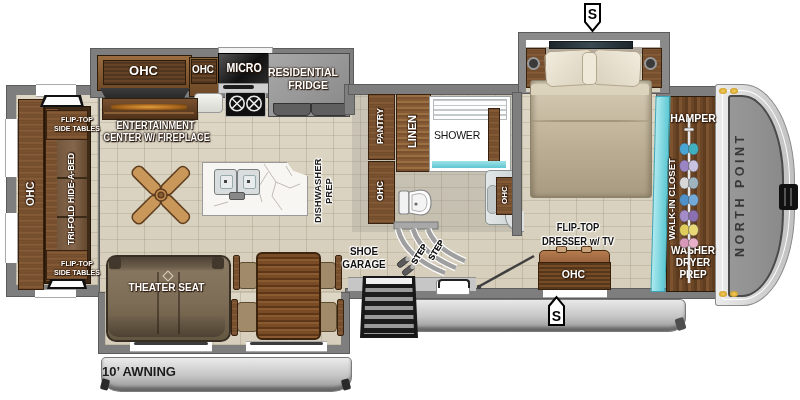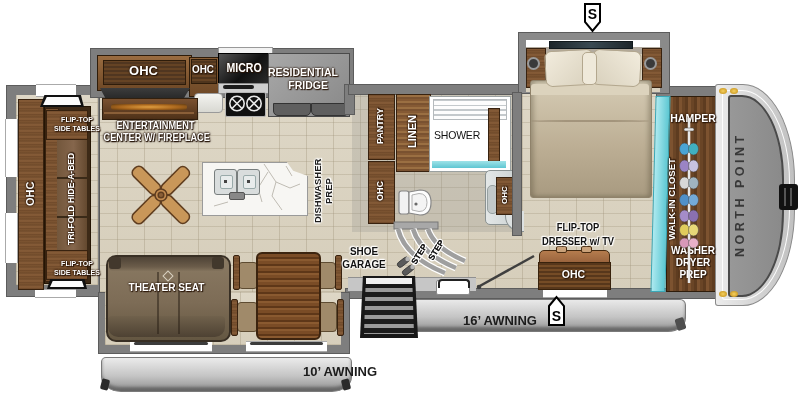--- a/index.html
+++ b/index.html
@@ -126,27 +126,26 @@
   <div class="win" style="left:130px;top:341px;width:82px;height:9px;"></div>
   <div class="win" style="left:246px;top:341px;width:81px;height:9px;"></div>
   <div class="abs" style="left:134px;top:342px;width:74px;height:3px;background:#3c3c3c;border-radius:2px;"></div>
   <div class="abs" style="left:250px;top:342px;width:73px;height:3px;background:#3c3c3c;border-radius:2px;"></div>
 
   <div class="abs" style="left:101px;top:357px;width:249px;height:33px;border-radius:5px 5px 20px 20px / 5px 5px 15px 15px;
        background:linear-gradient(180deg,#ebebeb,#c4c4c4 55%,#8f8f8f);border:1px solid #7a7a7a;
        box-shadow:inset 0 -4px 3px rgba(60,60,60,.5);"></div>
   <div class="abs" style="left:101px;top:379px;width:8px;height:11px;background:#2a2a2a;border-radius:2px;transform:rotate(14deg);"></div>
   <div class="abs" style="left:342px;top:379px;width:8px;height:11px;background:#2a2a2a;border-radius:2px;transform:rotate(-14deg);"></div>
-  <div class="abs" style="left:102px;top:364px;width:275px;font-size:13px;color:#1c1c1c;font-weight:bold;text-align:right;">10’ AWNING</div>
+  <div class="abs" style="left:102px;top:364px;width:275px;font-size:13px;color:#1c1c1c;font-weight:bold;text-align:left;">10’ AWNING</div>
 
   <div class="abs" style="left:388px;top:299px;width:296px;height:31px;border-radius:4px 6px 18px 10px / 4px 6px 14px 10px;
        background:linear-gradient(180deg,#e9e9e9,#c4c4c4 55%,#929292);border:1px solid #7a7a7a;
        box-shadow:inset 0 -4px 3px rgba(60,60,60,.5);"></div>
   <div class="abs" style="left:676px;top:318px;width:9px;height:12px;background:#4e4e4e;border-radius:2px;transform:rotate(-18deg);"></div>
-  <div class="abs" style="left:430px;top:313px;width:140px;font-size:13px;color:#1c1c1c;font-weight:bold;text-align:center;">16’ AWNING</div>
 
   <div class="abs woodv" style="left:368px;top:94px;width:25px;height:64px;"></div>
   <div class="lblw vtext" style="left:368px;top:94px;width:25px;height:64px;font-size:9px;line-height:25px;">PANTRY</div>
   <div class="abs woodv" style="left:396px;top:94px;width:33px;height:76px;background:repeating-linear-gradient(0deg,#7a5230 0 2px,#9a6f42 2px 4px,#855a34 4px 6px);"></div>
   <div class="lblw vtext" style="left:396px;top:94px;width:33px;height:76px;font-size:11px;line-height:33px;">LINEN</div>
 
   <div class="abs" style="left:429px;top:96px;width:80px;height:74px;background:#fff;border:1px solid #9aa0a0;"></div>
   <div class="abs" style="left:433px;top:99px;width:72px;height:19px;background:repeating-linear-gradient(0deg,#fdfdfd 0 3.5px,#c4c9cc 3.5px 4.8px);border:1px solid #b5babd;"></div>
   <div class="abs woodv" style="left:488px;top:108px;width:10px;height:52px;"></div>
   <div class="abs" style="left:432px;top:161px;width:74px;height:7px;background:linear-gradient(180deg,#9fe3e8,#5fc6d2);"></div>

